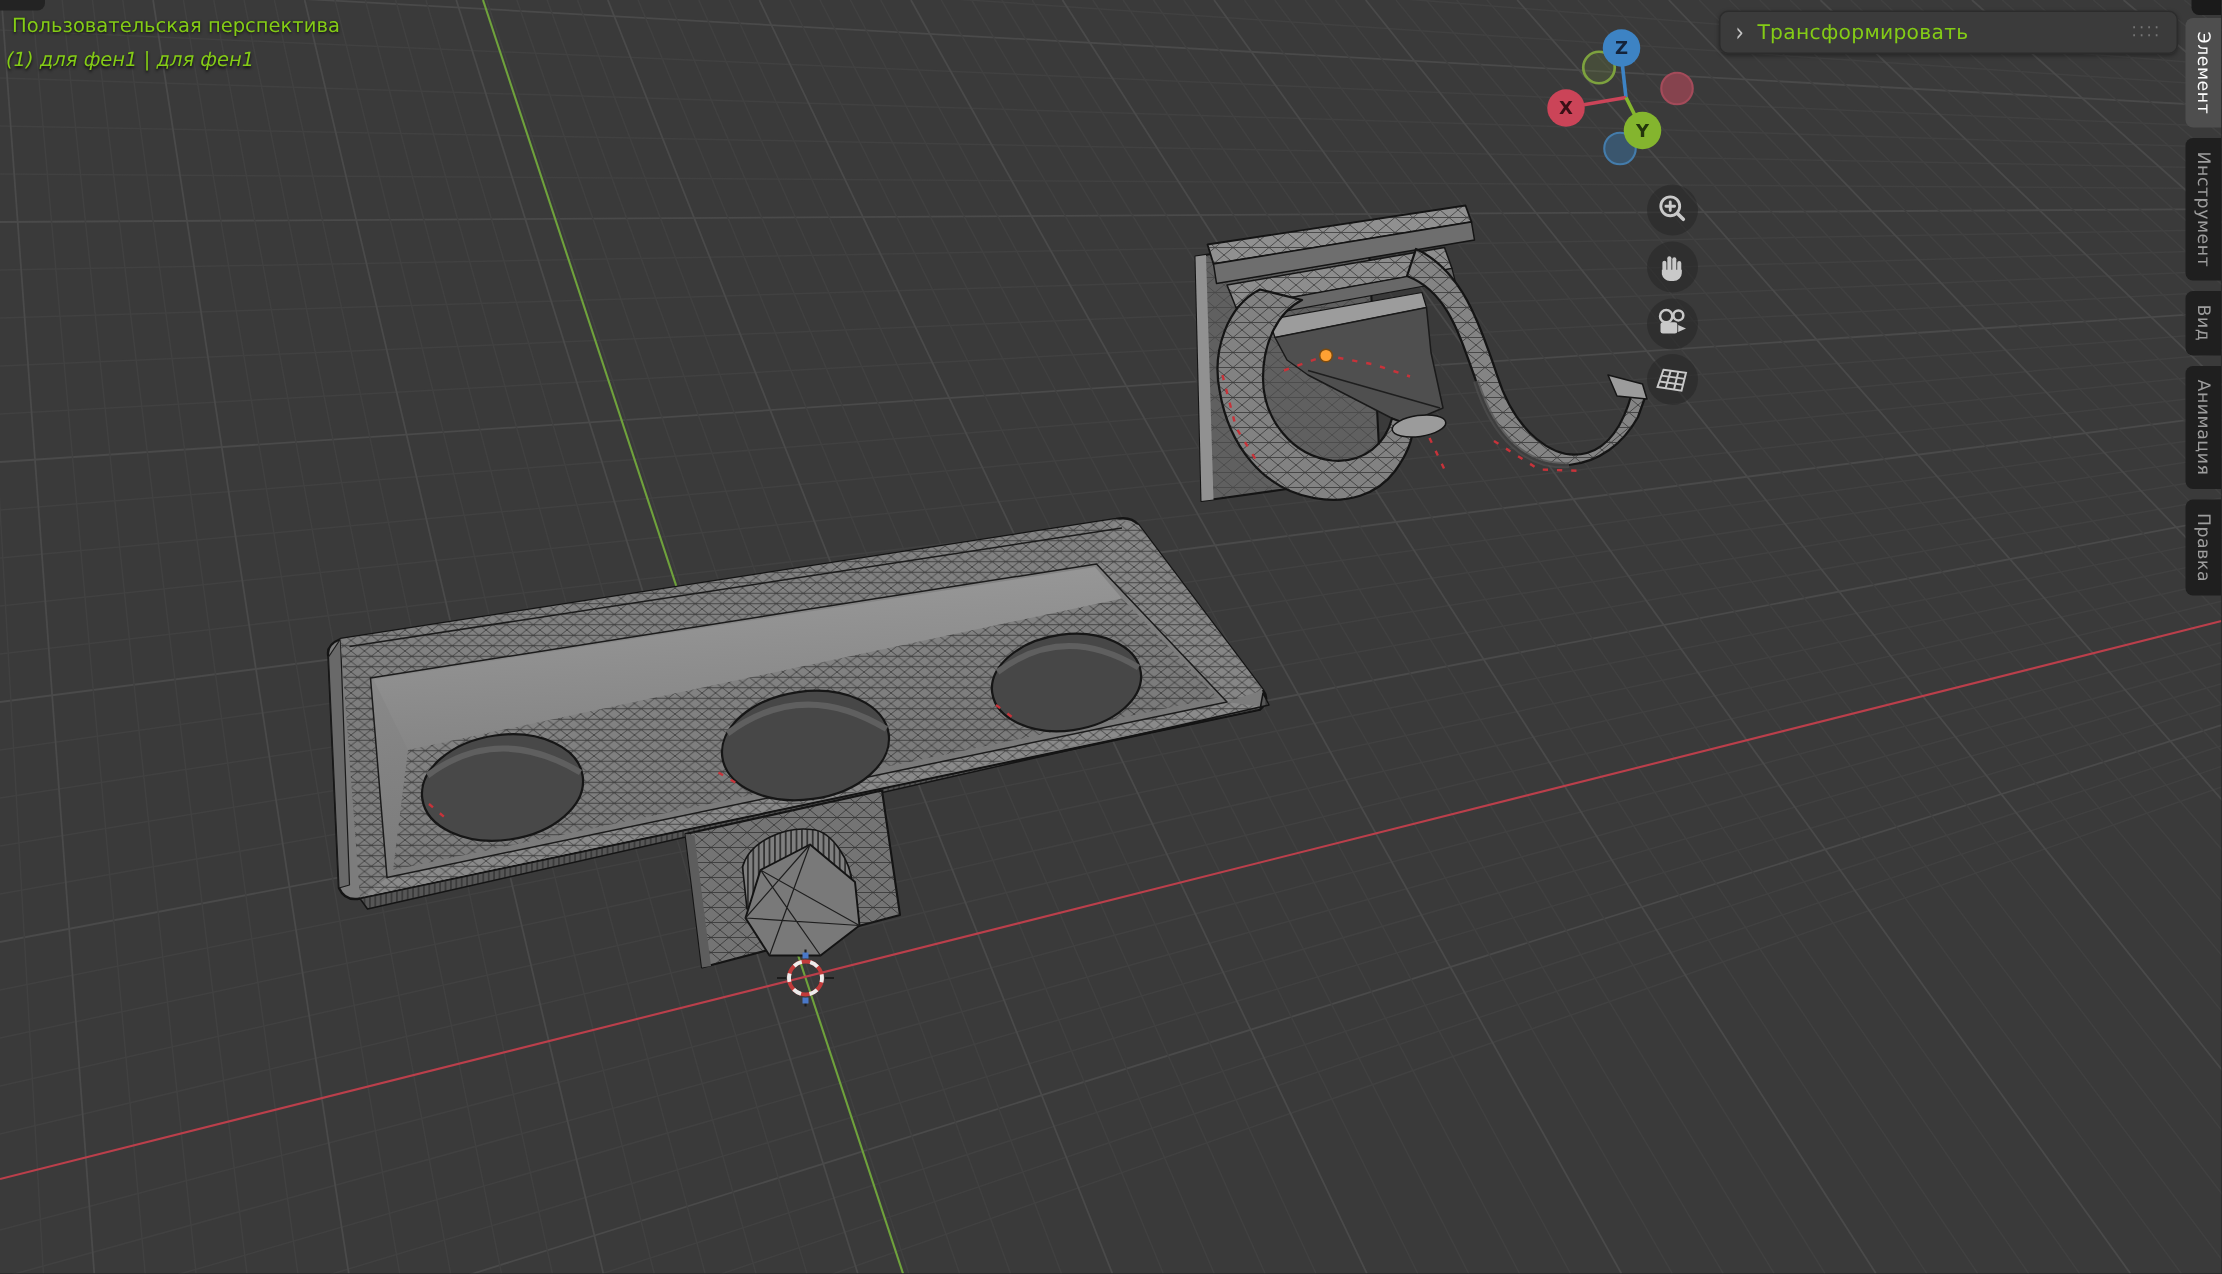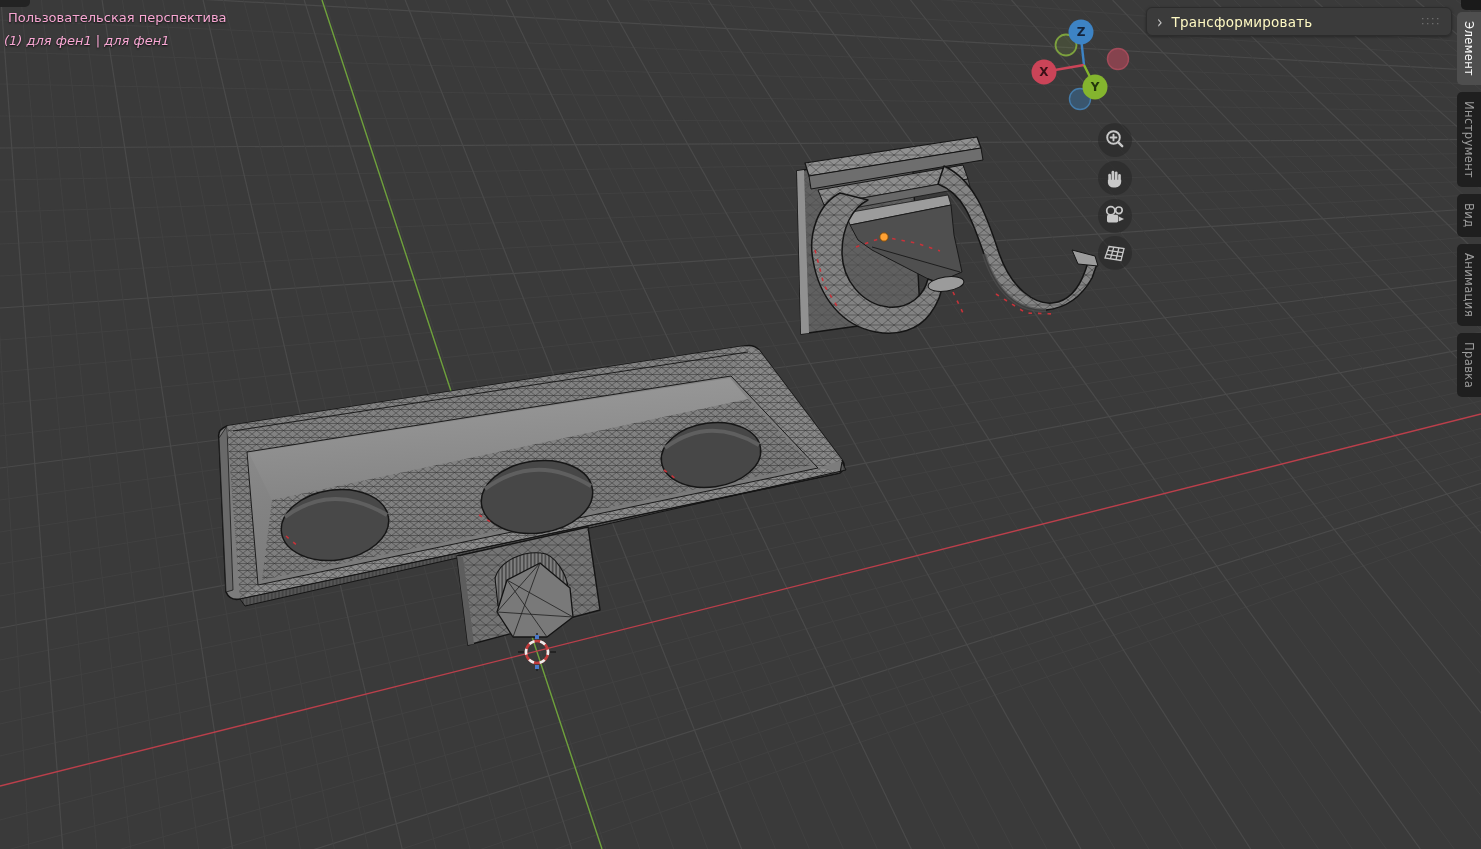--- a/index.html
+++ b/index.html
@@ -1,30 +1,30 @@
 <!DOCTYPE html>
 <html><head>
 <meta charset="utf-8">
 <style>
   html,body{margin:0;padding:0;background:#222;}
   #app{position:relative;width:1481px;height:849px;overflow:hidden;
        font-family:"DejaVu Sans",sans-serif;background:#3a3a3a;}
   #scene{position:absolute;left:0;top:0;}
-  .hud-label{position:absolute;color:#f9a8d4;font-size:13px;
+  .hud-label{position:absolute;color:#84cc16;font-size:13px;
              text-shadow:0 1px 2px rgba(0,0,0,.85);white-space:nowrap;}
   #view-label{left:8px;top:10px;}
   #object-label{left:4px;top:33px;font-style:italic;}
   
   #transform-panel{position:absolute;left:1146px;top:7px;width:306px;height:29px;
     background:rgba(59,59,59,.97);border:1px solid #2c2c2c;border-radius:6px;
     box-shadow:0 1px 3px rgba(0,0,0,.35);display:flex;align-items:center;
     box-sizing:border-box;padding:0 10px;cursor:pointer;}
   #transform-panel .chev{color:#c4c4c4;font-size:14px;margin-right:9px;line-height:1;
     transform:scaleY(1.25);}
-  #transform-panel .tp-label{color:#fef9c3;font-size:13.5px;letter-spacing:.2px;}
+  #transform-panel .tp-label{color:#84cc16;font-size:13.5px;letter-spacing:.2px;}
   #transform-panel .drag-dots{margin-left:auto;color:#767676;font-size:11px;
     line-height:4.5px;letter-spacing:1.5px;text-align:right;user-select:none;}
   
   #vtabs{position:absolute;right:0;top:12px;display:flex;flex-direction:column;gap:7px;
     align-items:flex-end;}
   .vtab{writing-mode:vertical-rl;background:#1f1f1f;color:#9d9d9d;font-size:11.5px;
     padding:9px 5px;border-radius:5px 0 0 5px;cursor:pointer;letter-spacing:.4px;
     line-height:1.25;}
   .vtab.active{background:#4e4e4e;color:#fdfdfd;}
   

